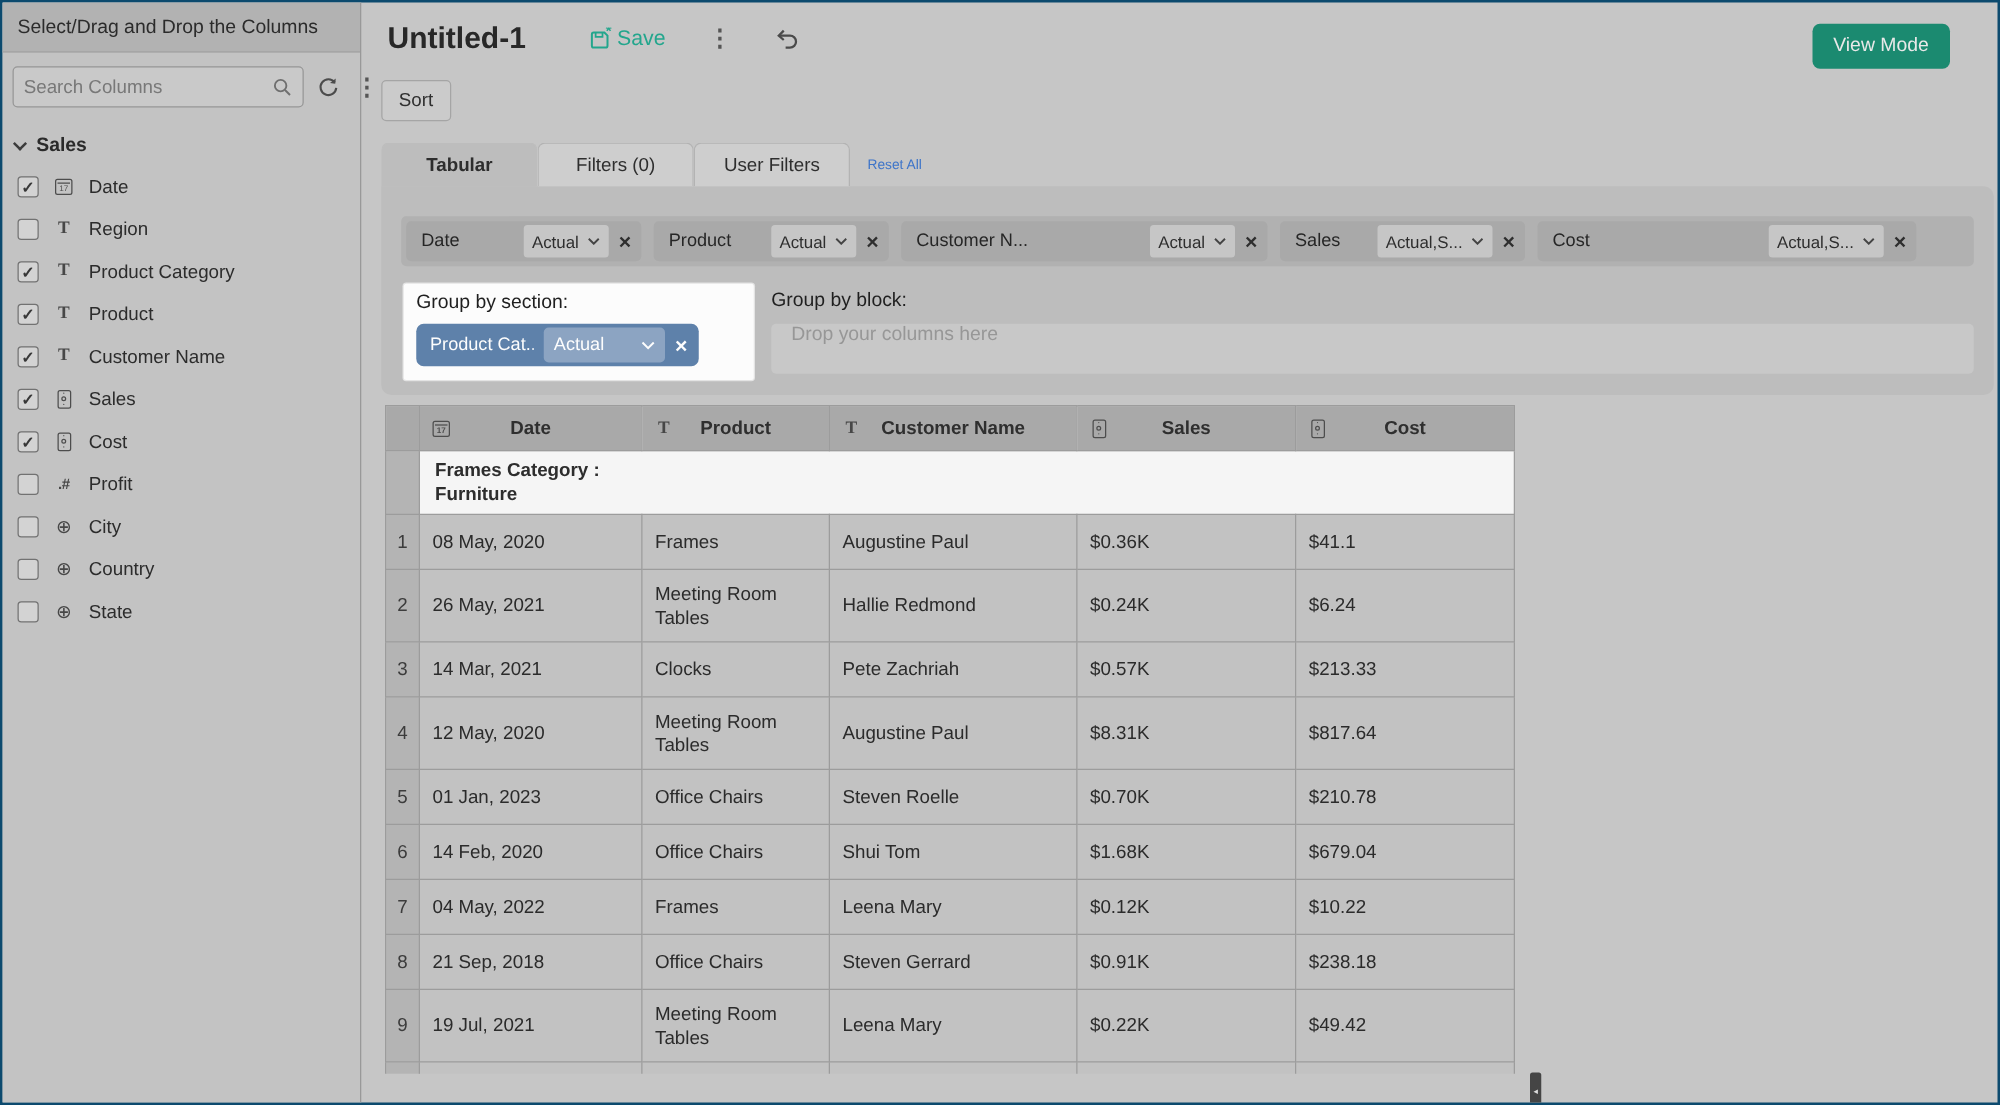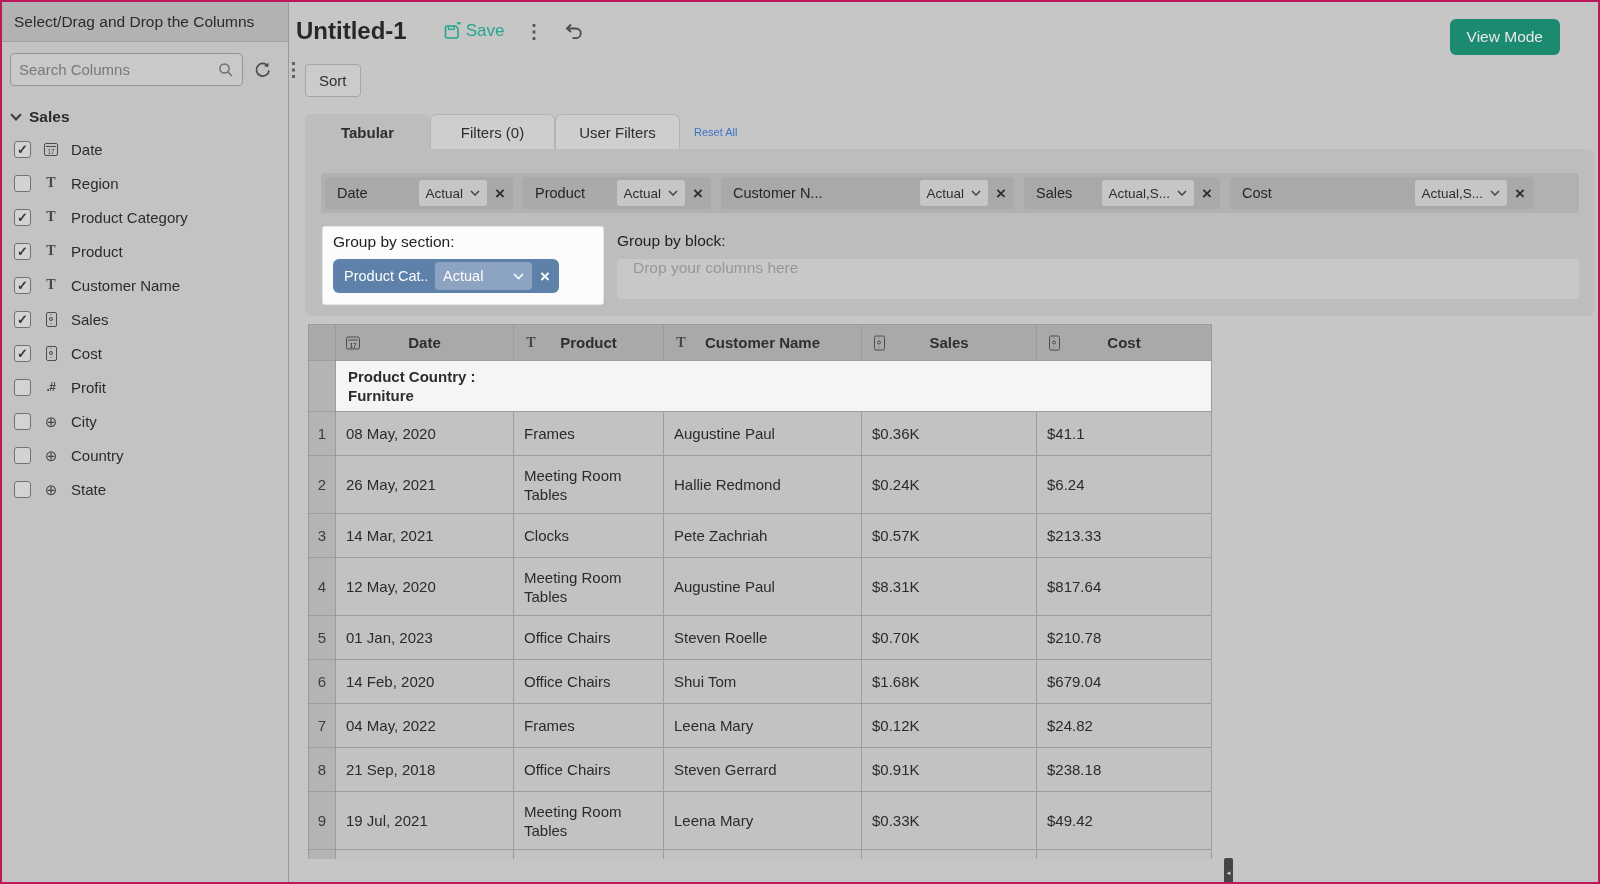--- a/index.html
+++ b/index.html
@@ -1,19 +1,19 @@
 <!DOCTYPE html>
 <html><head>
 <meta charset="utf-8">
 <style>
   * { margin:0; padding:0; box-sizing:border-box; }
   html,body { background:#8e8e8e; }
   .page {
     position:relative; width:1600px; height:884px;
-    border:2px solid #be185d; background:#c6c6c6; overflow:hidden;
+    border:2px solid #0c4a6e; background:#c6c6c6; overflow:hidden;
     font-family:"Liberation Sans", sans-serif; color:#2e2e2e;
   }
   
   .sidebar { position:absolute; left:0; top:0; bottom:0; width:287px;
     background:#c3c3c3; border-right:1px solid #999; }
   .sb-header { height:40px; background:#b2b2b2; border-bottom:1px solid #a2a2a2;
     font-size:15.5px; font-weight:500; color:#2b2b2b; line-height:40px; padding-left:12px; }
   .sb-search-row { display:flex; align-items:center; padding:11px 8px 8px 8px; gap:10px; }
   .sb-search { flex:0 0 212px; height:33px; border:1px solid #969696; border-radius:4px;
     background:#c9c9c9; display:flex; align-items:center; padding:0 8px; }
@@ -36,21 +36,21 @@
   .ic-cal { position:relative; width:14px; height:13px; border:1.4px solid #4d4d4d;
     border-radius:2px; display:flex; align-items:flex-end; justify-content:center;
     font-size:6.5px; color:#4d4d4d; }
   .ic-cal i { position:absolute; top:2px; left:1px; right:1px; height:1.5px; background:#4d4d4d; }
   .ic-bill { width:11px; height:15px; border:1.3px solid #4d4d4d; border-radius:2px;
     display:flex; align-items:center; justify-content:center; }
   .ic-bill i { width:4px; height:4px; border:1px solid #4d4d4d; border-radius:50%;
     box-shadow:0 -4.5px 0 -1.5px #4d4d4d, 0 4.5px 0 -1.5px #4d4d4d; }
   
   .main { position:absolute; left:288px; top:0; right:0; bottom:0; }
-  .m-header { display:flex; align-items:center; gap:18px; padding:15px 0 0 6px; }
+  .m-header { display:flex; align-items:center; gap:32px; padding:15px 0 0 20px; }
   .title { font-size:24px; font-weight:bold; color:#282828; margin-right:18px; }
   .save-btn { display:flex; align-items:center; gap:3px; color:#23a68d; font-size:17px; cursor:pointer; }
   .kebab { font-size:19px; font-weight:bold; color:#555; cursor:pointer; padding:0 2px; }
   .viewmode-btn { position:absolute; top:17px; right:38px; background:#1b8a70; color:#e9e9e9;
     font-size:15.5px; padding:9px 17px; border-radius:6px; border:none; cursor:pointer;
     font-family:"Liberation Sans",sans-serif; }
   .sort-btn { display:inline-block; margin:19px 0 0 15px; background:#cbcbcb;
     border:1px solid #a5a5a5; border-radius:4px; padding:7px 13px; font-size:15px; color:#303030; cursor:pointer; }
   
   .tabs-row { display:flex; align-items:center; margin:17px 0 0 15px; }
@@ -370,21 +370,21 @@
                       <i></i>
                     </span>
                   </span>
                 </span><span>Cost</span></th>
             </tr>
           </thead>
         <tbody id="tbody">
             <tr class="grouprow h48">
               <td class="rownum"></td>
               <td class="gcell" colspan="5">
-                <div>Product Country :</div>
+                <div>Frames Category :</div>
                 <div>Furniture</div>
               </td>
             </tr>
             <tr class="h44">
               <td class="rownum">1</td>
               <td>08 May, 2020</td>
               <td>Frames</td>
               <td>Augustine Paul</td>
               <td class="money">$0.36K</td>
               <td class="money">$41.1</td>
@@ -428,36 +428,36 @@
               <td>Shui Tom</td>
               <td class="money">$1.68K</td>
               <td class="money">$679.04</td>
             </tr>
             <tr class="h44">
               <td class="rownum">7</td>
               <td>04 May, 2022</td>
               <td>Frames</td>
               <td>Leena Mary</td>
               <td class="money">$0.12K</td>
-              <td class="money">$24.82</td>
+              <td class="money">$10.22</td>
             </tr>
             <tr class="h44">
               <td class="rownum">8</td>
               <td>21 Sep, 2018</td>
               <td>Office Chairs</td>
               <td>Steven Gerrard</td>
               <td class="money">$0.91K</td>
               <td class="money">$238.18</td>
             </tr>
             <tr class="h58">
               <td class="rownum">9</td>
               <td>19 Jul, 2021</td>
               <td>Meeting Room Tables</td>
               <td>Leena Mary</td>
-              <td class="money">$0.33K</td>
+              <td class="money">$0.22K</td>
               <td class="money">$49.42</td>
             </tr>
             <tr class="h58">
               <td class="rownum">10</td>
               <td>01 Dec, 2020</td>
               <td>Meeting Room Tables</td>
               <td>Hallie Redmond</td>
               <td class="money">$0.24K</td>
               <td class="money">$6.24</td>
             </tr>

